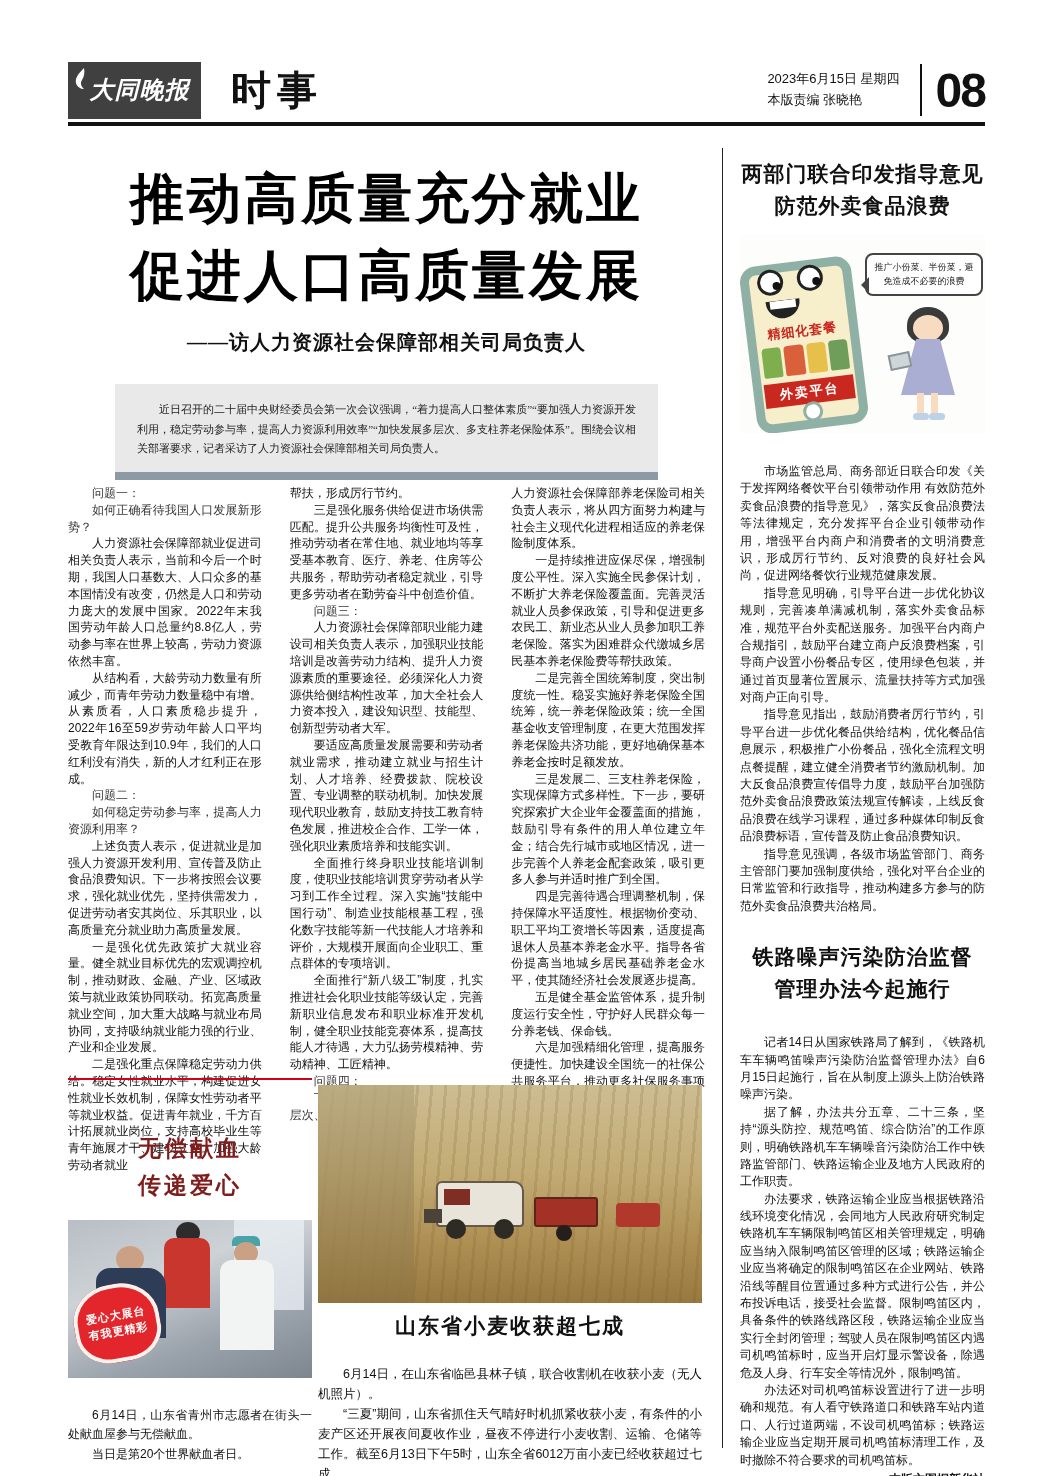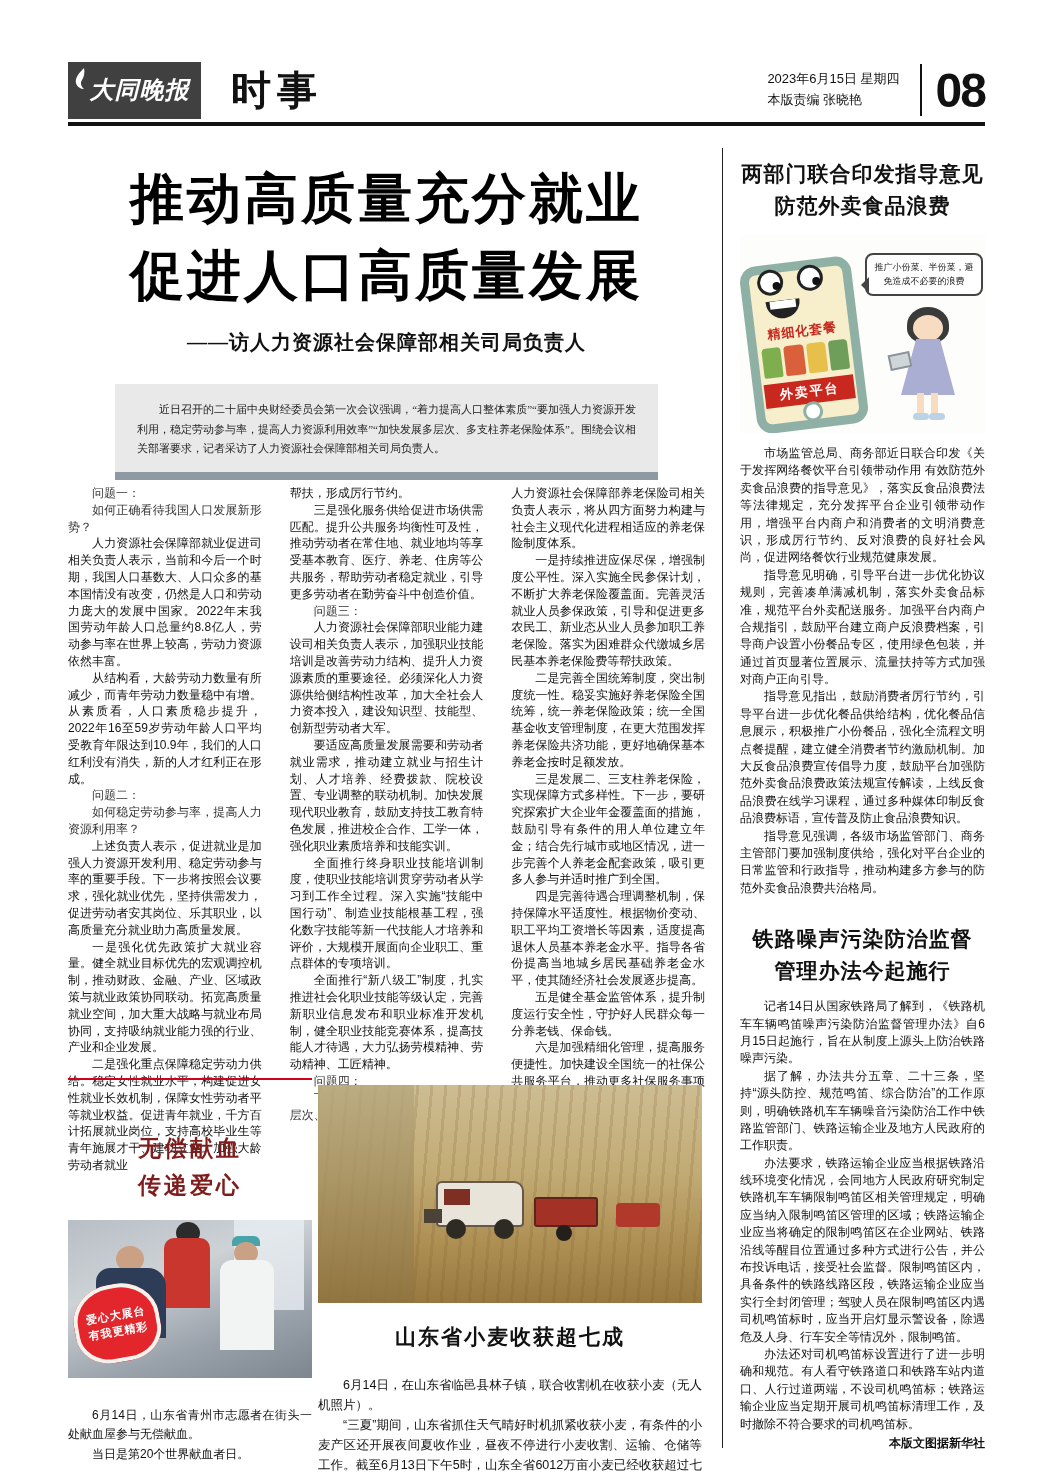--- a/index.html
+++ b/index.html
@@ -30,21 +30,21 @@
   .col { flex:1; font-size:12px; line-height:1.4; text-align:justify; }
   .col p { margin:0; }
   .s-n { text-indent:2em; }
   .s-c { text-indent:0; }
   .s-q { text-indent:2em; font-family:"Liberation Serif", serif; color:#333; }
   
   .v-divider { position:absolute; left:722px; top:148px; width:1px; height:1300px; background:#222; }
   
   .rightcol { position:absolute; left:740px; top:158px; width:245px; }
   .r-title { text-align:center; font-weight:800; font-size:21px; line-height:1.5; letter-spacing:1px; }
-  .r-body { margin-top:12px; font-size:12px; line-height:1.45; text-align:justify; }
+  .r-body { margin-top:30px; font-size:12px; line-height:1.45; text-align:justify; }
   .r-body p { text-indent:2em; margin:0; }
   .credit { text-align:right; font-size:12px; font-weight:bold; margin-top:2px; }
   
   .cartoon { position:relative; width:245px; height:198px; margin:14px 0 12px; background:#fdfdfb; overflow:hidden; }
   .phone { position:absolute; left:8px; top:26px; width:112px; height:168px; background:#f7eecb; border:9px solid #8fb0a5; border-radius:16px; transform:rotate(-7deg); }
   .eye { position:absolute; width:26px; height:26px; background:#fff; border:3px solid #222; border-radius:50%; top:-4px; }
   .eye::after { content:""; position:absolute; width:8px; height:8px; background:#111; border-radius:50%; left:12px; top:10px; }
   .eye.l { left:8px; } .eye.r { left:48px; }
   .mouth { position:absolute; left:14px; top:28px; width:34px; height:18px; background:#222; border-radius:0 0 18px 18px; overflow:hidden; }
   .mouth::after { content:""; position:absolute; left:4px; top:0; width:26px; height:8px; background:#fff; }
@@ -91,21 +91,21 @@
       linear-gradient(180deg,#cdbd93 0%,#c2ab74 40%,#ac8d51 75%,#97783f 100%); }
   .cut-strip { position:absolute; left:0; top:0; width:96px; height:100%; background:linear-gradient(180deg,#b7a87e,#8f7440); opacity:.8; }
   .harvester { position:absolute; left:118px; top:96px; width:88px; height:46px; background:#e8e4da; border:2px solid #67584a; border-radius:6px 10px 4px 4px; }
   .harvester::before { content:""; position:absolute; left:6px; top:6px; width:26px; height:16px; background:#7e2e22; }
   .harvester::after { content:""; position:absolute; left:-14px; top:26px; width:18px; height:14px; background:#4c4338; }
   .h-wheel { position:absolute; width:20px; height:20px; background:#2e2a24; border-radius:50%; top:134px; }
   .h-wheel.a { left:128px; } .h-wheel.b { left:176px; }
   .trailer { position:absolute; left:216px; top:112px; width:64px; height:30px; background:#a33126; border:2px solid #5d241c; border-radius:3px; }
   .t-wheel { position:absolute; left:238px; top:140px; width:16px; height:16px; background:#241f1a; border-radius:50%; }
   .tractor2 { position:absolute; left:298px; top:118px; width:44px; height:24px; background:#b0392c; border-radius:4px; }
-  .wheat-title { margin-top:20px; text-align:center; font-weight:900; font-size:21px; letter-spacing:2px; }
+  .wheat-title { margin-top:9px; text-align:center; font-weight:900; font-size:21px; letter-spacing:2px; }
   .wheat-body { margin-top:24px; font-size:12.5px; line-height:1.6; text-align:justify; }
   .wheat-body p { text-indent:2em; }
 </style>
 </head>
 <body>
 
 <div class="page">
 
   <div class="masthead">
     <div class="logo-box">
@@ -136,21 +136,21 @@
     </div>
     <div class="cols">
       <div class="col">
 
       <p class="para s-q">问题一：</p>
           <p class="para s-q">如何正确看待我国人口发展新形势？</p>
           <p class="para s-n">人力资源社会保障部就业促进司相关负责人表示，当前和今后一个时期，我国人口基数大、人口众多的基本国情没有改变，仍然是人口和劳动力庞大的发展中国家。2022年末我国劳动年龄人口总量约8.8亿人，劳动参与率在世界上较高，劳动力资源依然丰富。</p>
           <p class="para s-n">从结构看，大龄劳动力数量有所减少，而青年劳动力数量稳中有增。从素质看，人口素质稳步提升，2022年16至59岁劳动年龄人口平均受教育年限达到10.9年，我们的人口红利没有消失，新的人才红利正在形成。</p>
           <p class="para s-q">问题二：</p>
           <p class="para s-q">如何稳定劳动参与率，提高人力资源利用率？</p>
-          <p class="para s-n">上述负责人表示，促进就业是加强人力资源开发利用、稳定劳动参与率的重要手段。下一步将按照会议要求，强化就业优先，坚持供需发力，促进劳动者安其岗位、乐其职业，以高质量充分就业助力高质量发展。</p>
+          <p class="para s-n">上述负责人表示，促进就业是加强人力资源开发利用、宣传普及防止食品浪费知识。下一步将按照会议要求，强化就业优先，坚持供需发力，促进劳动者安其岗位、乐其职业，以高质量充分就业助力高质量发展。</p>
           <p class="para s-n">一是强化优先政策扩大就业容量。健全就业目标优先的宏观调控机制，推动财政、金融、产业、区域政策与就业政策协同联动。拓宽高质量就业空间，加大重大战略与就业布局协同，支持吸纳就业能力强的行业、产业和企业发展。</p>
           <p class="para s-n">二是强化重点保障稳定劳动力供给。稳定女性就业水平，构建促进女性就业长效机制，保障女性劳动者平等就业权益。促进青年就业，千方百计拓展就业岗位，支持高校毕业生等青年施展才干、建功立业。加强大龄劳动者就业</p>
         </div>
       <div class="col">
 
       <p class="para s-c">帮扶，形成厉行节约。</p>
           <p class="para s-n">三是强化服务供给促进市场供需匹配。提升公共服务均衡性可及性，推动劳动者在常住地、就业地均等享受基本教育、医疗、养老、住房等公共服务，帮助劳动者稳定就业，引导更多劳动者在勤劳奋斗中创造价值。</p>
           <p class="para s-q">问题三：</p>
           <p class="para s-n">人力资源社会保障部职业能力建设司相关负责人表示，加强职业技能培训是改善劳动力结构、提升人力资源素质的重要途径。必须深化人力资源供给侧结构性改革，加大全社会人力资本投入，建设知识型、技能型、创新型劳动者大军。</p>
           <p class="para s-n">要适应高质量发展需要和劳动者就业需求，推动建立就业与招生计划、人才培养、经费拨款、院校设置、专业调整的联动机制。加快发展现代职业教育，鼓励支持技工教育特色发展，推进校企合作、工学一体，强化职业素质培养和技能实训。</p>

